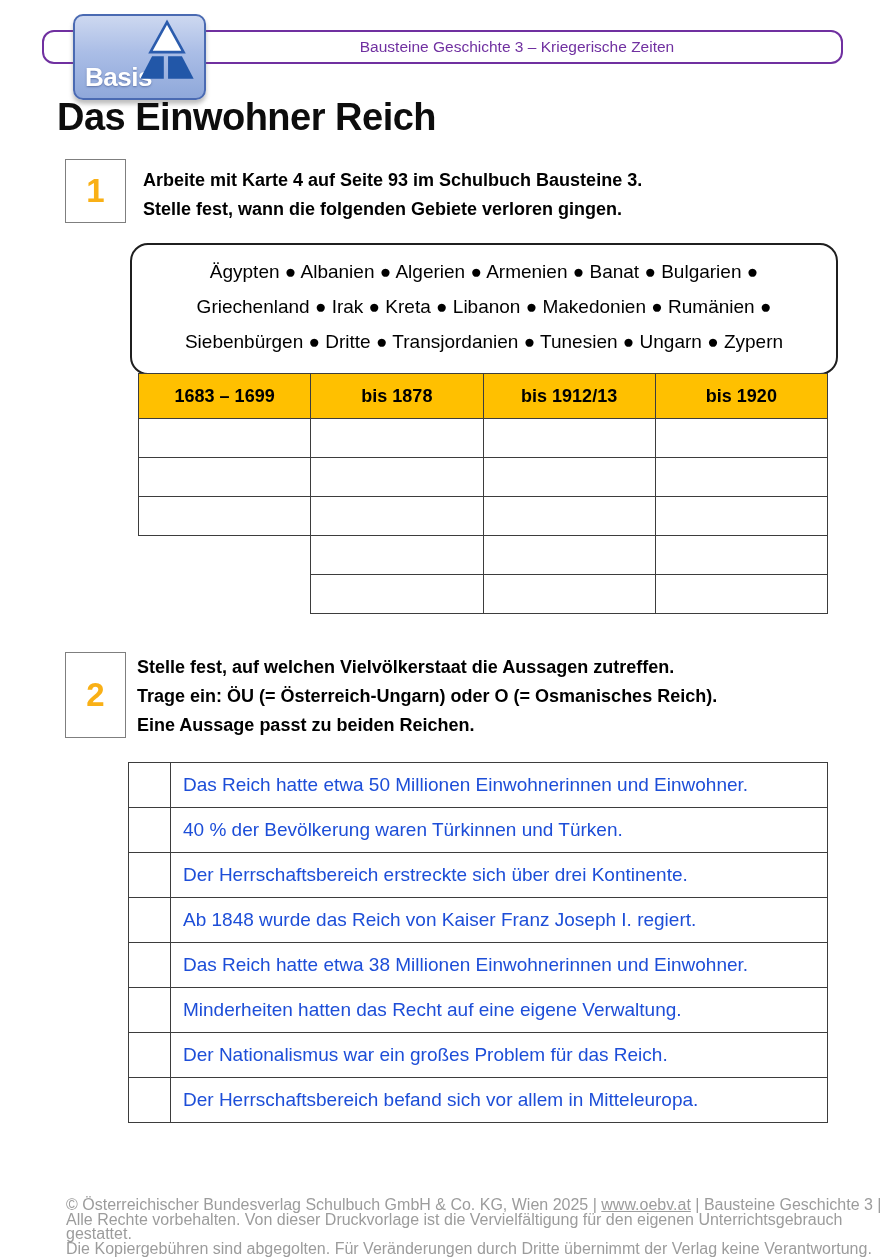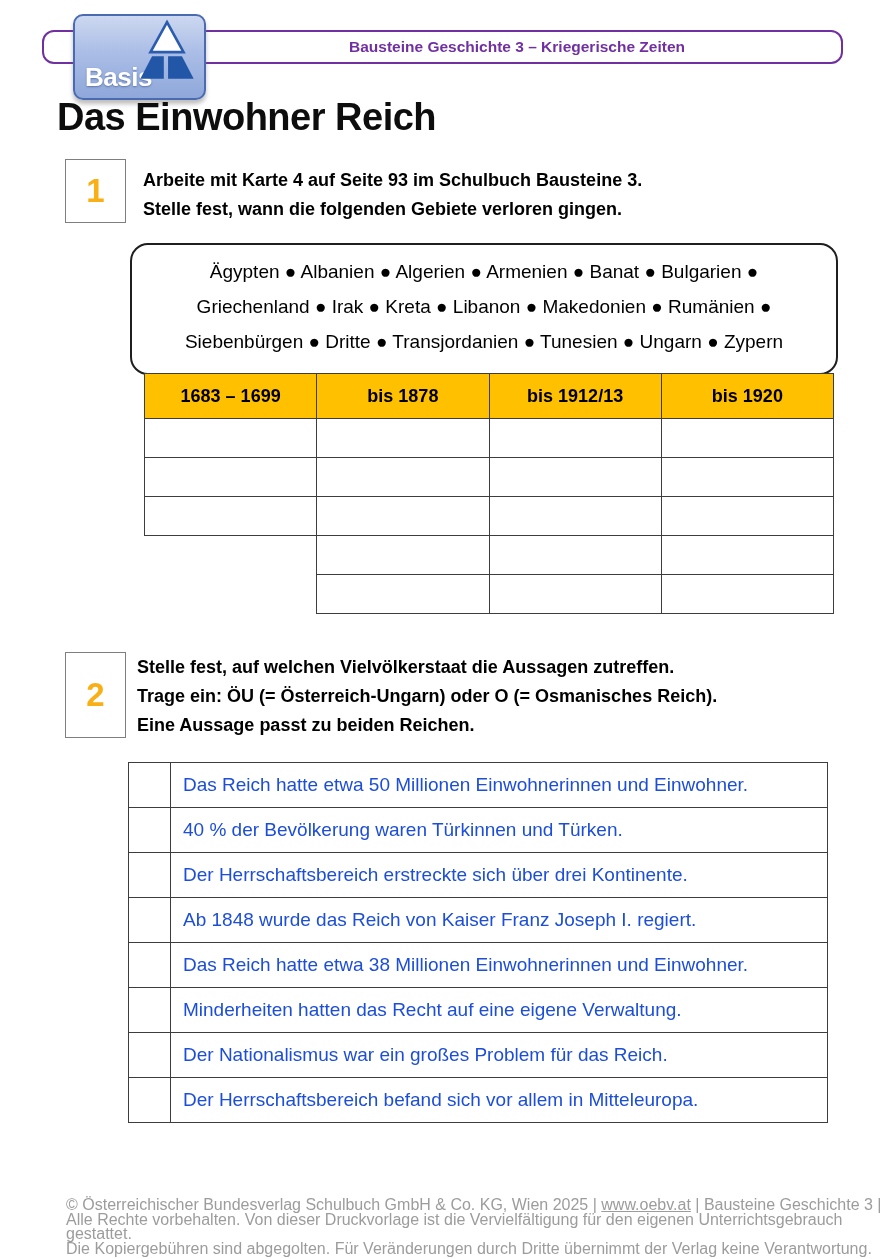--- a/index.html
+++ b/index.html
@@ -17,21 +17,21 @@
     margin:0 auto;overflow:hidden;
   }
   
   .header-banner{
     position:absolute;left:42px;top:30px;width:801px;height:34px;
     border:2px solid var(--accent-purple);border-radius:12px;background:#fff;
   }
   .header-title{
     position:absolute;left:190px;top:30px;width:631px;height:34px;
     display:flex;align-items:center;justify-content:center;
-    color:var(--accent-purple);font-weight:bold;font-size:15.5px;padding-left:23px;
+    color:var(--accent-purple);font-weight:normal;font-size:15.5px;padding-left:23px;
   }
   .logo{
     position:absolute;left:73px;top:14px;width:133px;height:86px;
     border:2px solid #4a6ab2;border-radius:10px;
     background:linear-gradient(180deg,#cdd8f0 0%,#aabde6 45%,#8fa8da 100%);
     box-shadow:0 4px 4px rgba(110,110,110,.45);
   }
   .logo-text{
     position:absolute;left:10px;bottom:5px;color:#ffffff;font-weight:bold;
     font-size:26px;letter-spacing:-0.5px;text-shadow:0 1px 2px rgba(40,60,120,.5);
@@ -57,21 +57,21 @@
   .task1-instructions{top:166px;margin-left:6px;}
   .task2-instructions{top:653px;}
   
   .territories-box{
     position:absolute;left:130px;top:243px;width:708px;height:132px;
     border:2px solid #1f1f1f;border-radius:18px;background:#fff;
     text-align:center;font-size:19px;line-height:35px;padding-top:9px;color:#000;
   }
   
   .loss-table{
-    position:absolute;left:144px;top:373px;width:690px;
+    position:absolute;left:138px;top:373px;width:690px;
     border-collapse:collapse;table-layout:fixed;
   }
   .loss-table th{
     height:45px;background:var(--header-orange);border:1.5px solid var(--line);
     font-size:18px;font-weight:bold;color:#000;text-align:center;
   }
   .loss-table td{height:39px;border:1.5px solid var(--line);background:#fff;}
   .loss-table td.ghost{border:none;background:transparent;}
   
   .statements-table{

